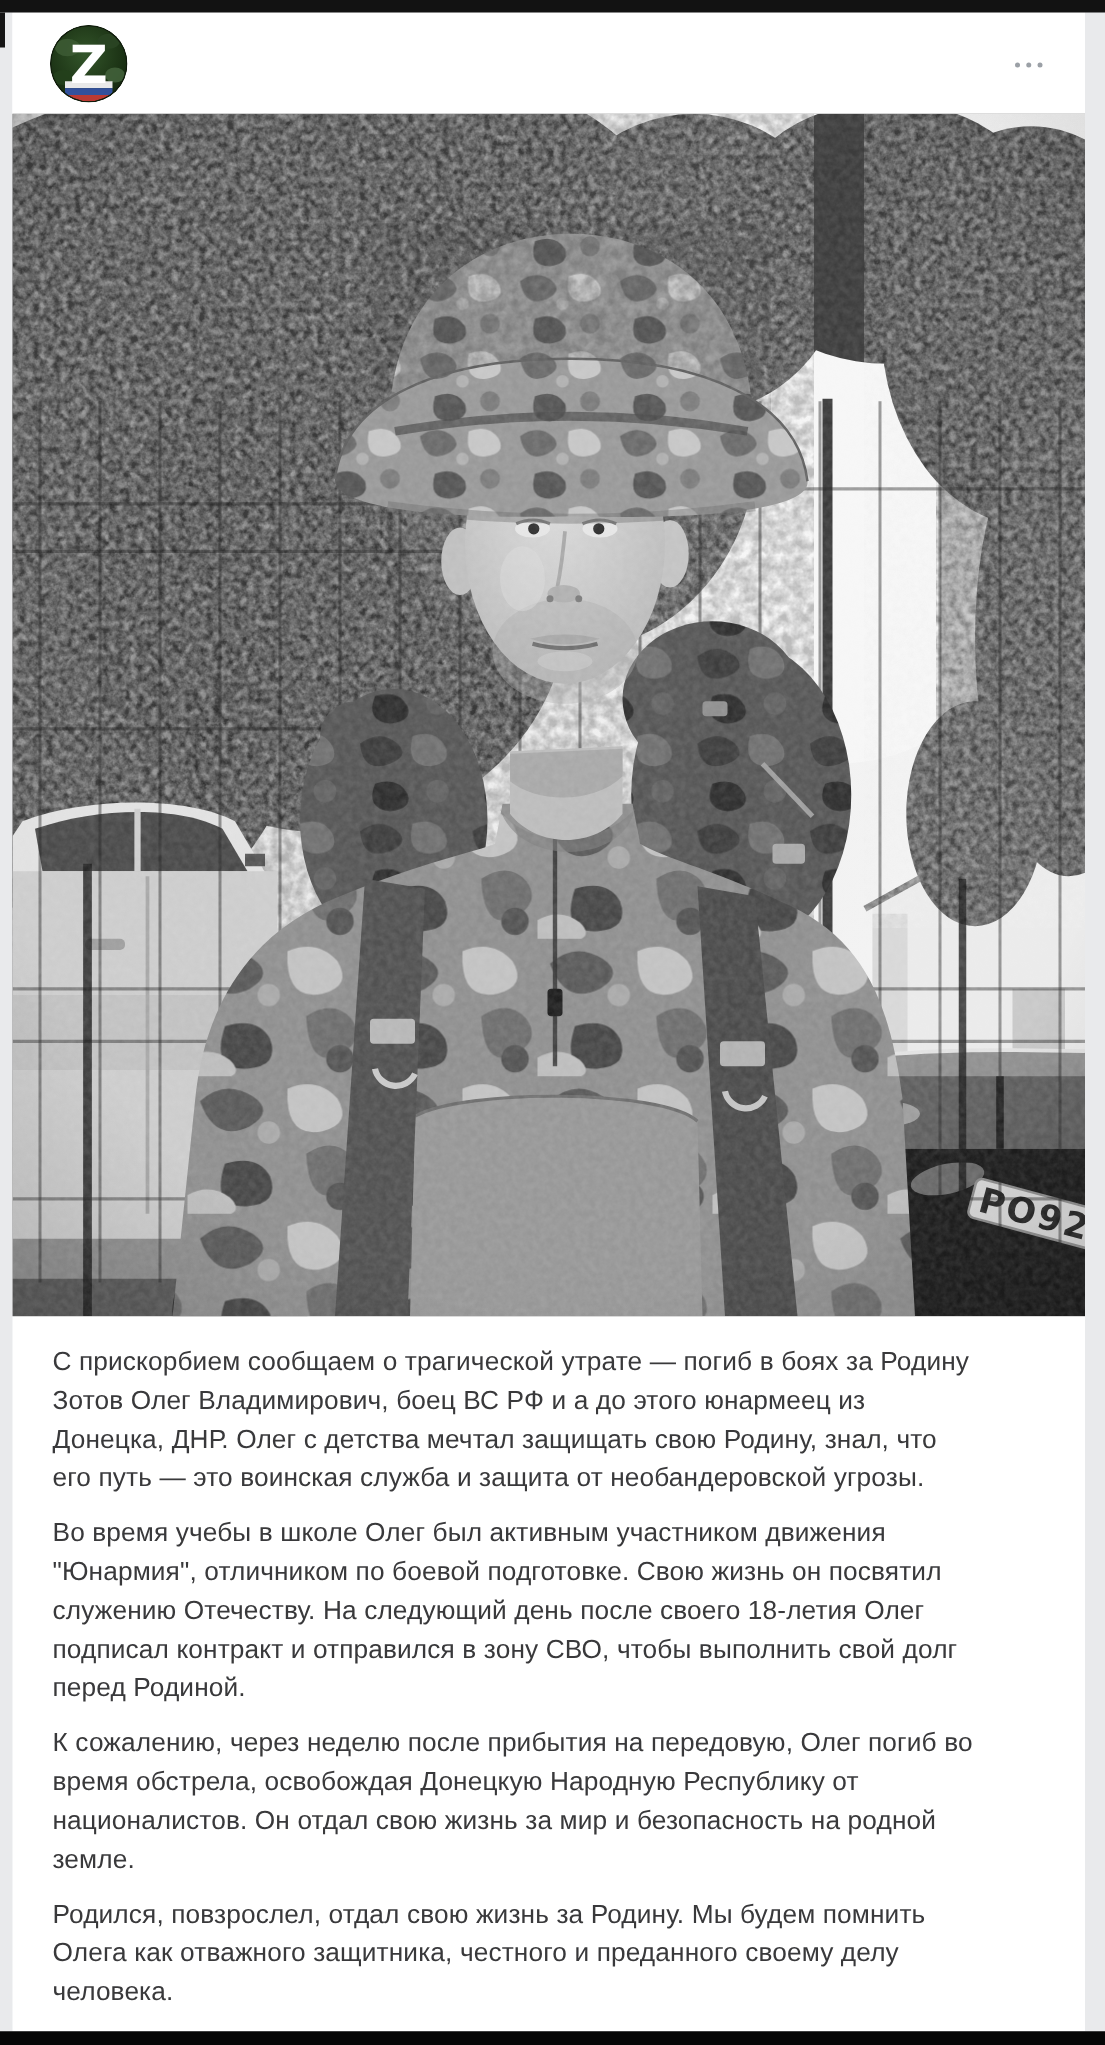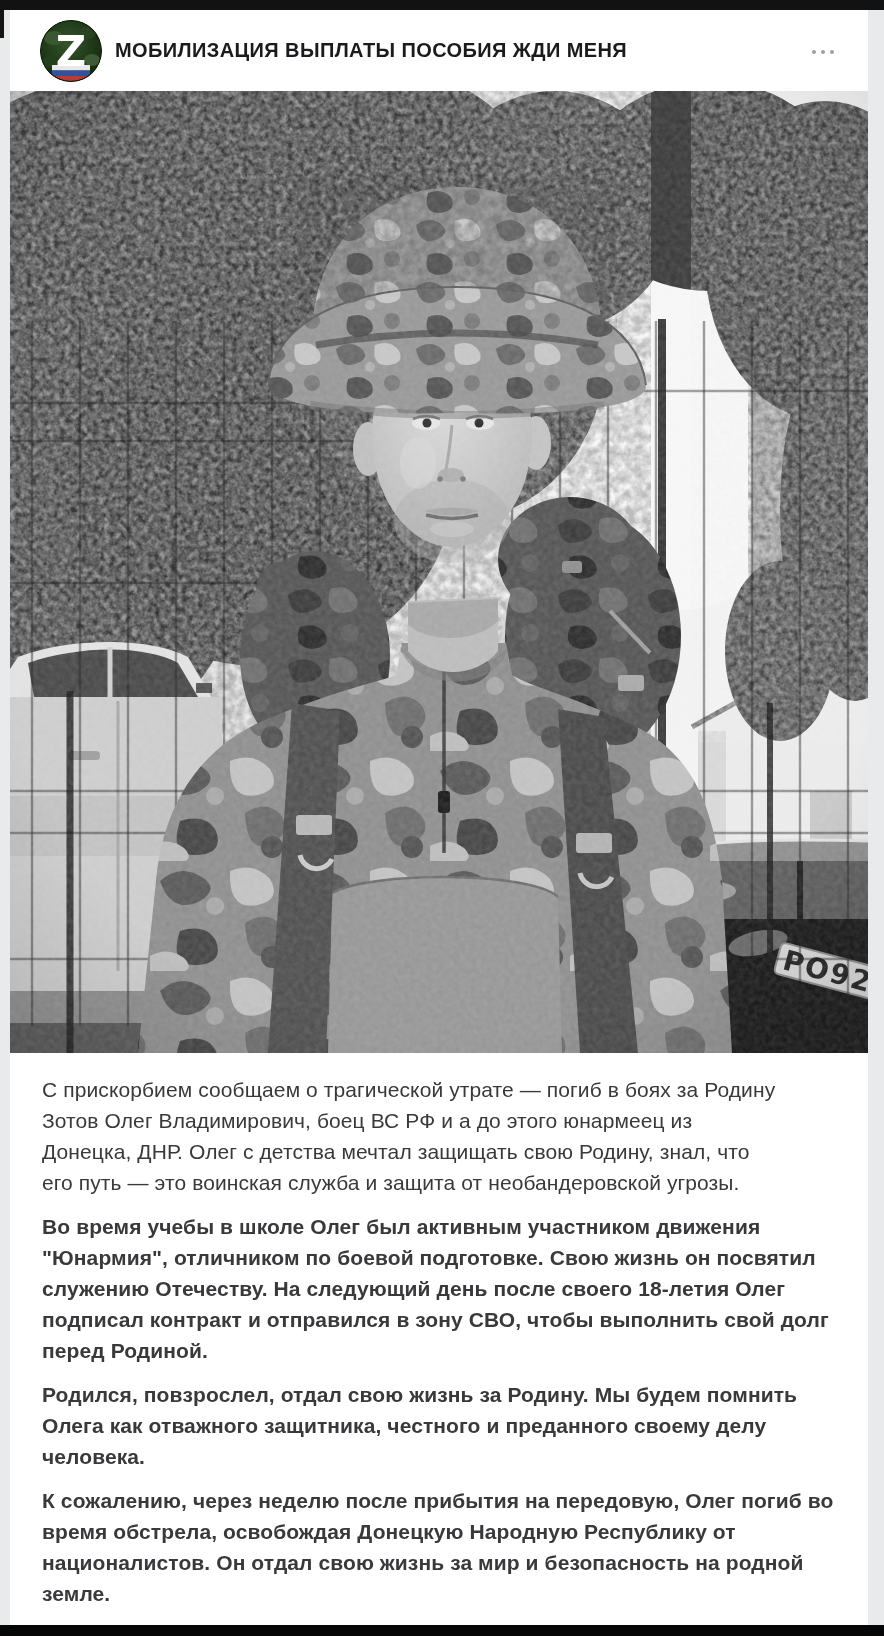--- a/index.html
+++ b/index.html
@@ -31,21 +31,21 @@
     display:flex;gap:5px;align-items:center;
   }
   .menu-dots i{width:4px;height:4px;border-radius:50%;background:#9ba0a6;display:block;}
   .post-photo{position:relative;width:858px;height:962px;overflow:hidden;background:#777;}
   .post-photo svg{display:block;}
   .post-text{
     padding:21px 28px 0 32px;
     font-size:21px;line-height:31px;color:#39393b;letter-spacing:.1px;
   }
   .post-text p{margin:0;white-space:pre-line;}
-  .post-text p + p{margin-top:13px;font-weight:bold;}
+  .post-text p + p{margin-top:13px;}
 </style>
 </head>
 <body>
 
 <div class="page">
   <div class="frame-bar top"></div>
   <div class="corner-notch"></div>
 
   <div class="card">
 
@@ -68,21 +68,20 @@
             <ellipse cx="52" cy="40" rx="8" ry="6" fill="#41603a" opacity=".9"></ellipse>
             <ellipse cx="11" cy="42" rx="9" ry="6" fill="#23401c" opacity=".9"></ellipse>
             <rect x="12" y="45" width="38" height="5.5" fill="#e9e9e9"></rect>
             <rect x="12" y="50.5" width="38" height="5.5" fill="#33519c"></rect>
             <rect x="12" y="56" width="38" height="6" fill="#bb3a33"></rect>
           </g>
           <text x="31" y="46" text-anchor="middle" font-family="DejaVu Sans, sans-serif" font-size="42" font-weight="bold" fill="#ffffff">Z</text>
           <circle cx="31" cy="31" r="30.5" fill="none" stroke="#101a0c" stroke-width="1"></circle>
         </svg>
       </div>
-      <div class="community-name">МОБИЛИЗАЦИЯ ВЫПЛАТЫ ПОСОБИЯ ЖДИ МЕНЯ</div>
       <div class="menu-dots" title="">
         <span style="display:flex;gap:5px">
           <i></i>
             <i></i>
             <i></i>
         </span>
       </div>
     </div>
 
     <div class="post-photo">
@@ -281,25 +280,25 @@
     <div class="post-text">
       <p>С прискорбием сообщаем о трагической утрате — погиб в боях за Родину
 Зотов Олег Владимирович, боец ВС РФ и а до этого юнармеец из
 Донецка, ДНР. Олег с детства мечтал защищать свою Родину, знал, что
 его путь — это воинская служба и защита от необандеровской угрозы.</p>
       <p>Во время учебы в школе Олег был активным участником движения
 "Юнармия", отличником по боевой подготовке. Свою жизнь он посвятил
 служению Отечеству. На следующий день после своего 18-летия Олег
 подписал контракт и отправился в зону СВО, чтобы выполнить свой долг
 перед Родиной.</p>
-      <p>Родился, повзрослел, отдал свою жизнь за Родину. Мы будем помнить
-Олега как отважного защитника, честного и преданного своему делу
-человека.</p>
       <p>К сожалению, через неделю после прибытия на передовую, Олег погиб во
 время обстрела, освобождая Донецкую Народную Республику от
 националистов. Он отдал свою жизнь за мир и безопасность на родной
 земле.</p>
+      <p>Родился, повзрослел, отдал свою жизнь за Родину. Мы будем помнить
+Олега как отважного защитника, честного и преданного своему делу
+человека.</p>
     </div>
 
   </div>
 
   <div class="frame-bar bottom"></div>
 </div>
 
 </body></html>

